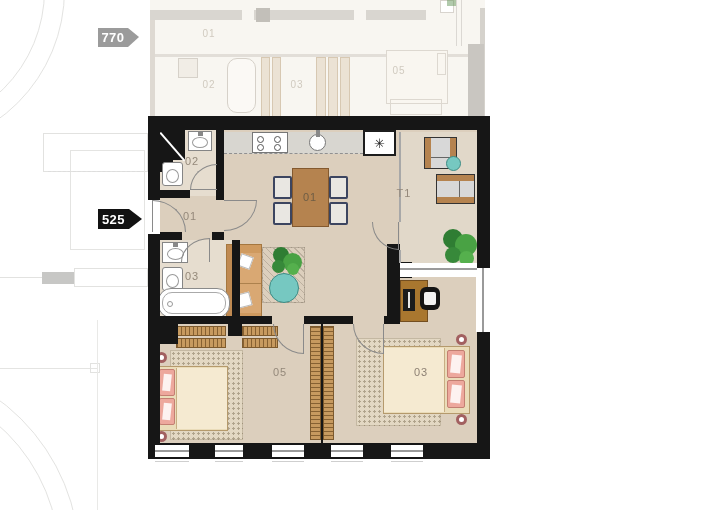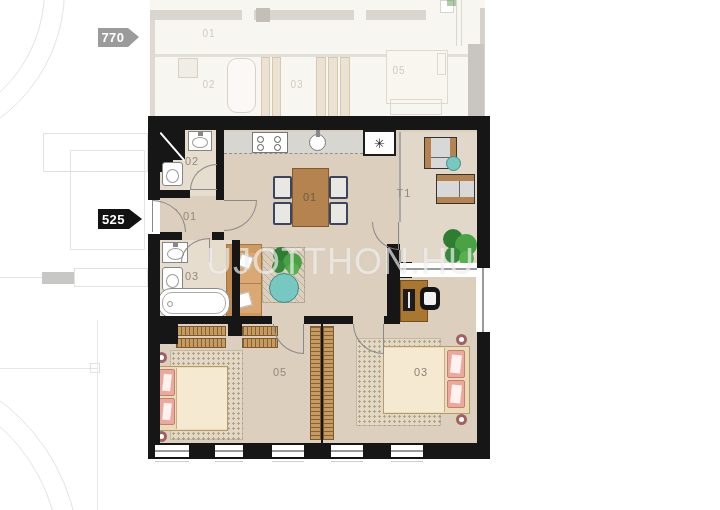--- a/index.html
+++ b/index.html
@@ -248,21 +248,20 @@
   <div class="arc bl leafR" style="left:372px;top:222px;width:27px;height:28px"></div>
 
   <div class="rlabel" style="left:190px;top:216px">01</div>
   <div class="rlabel" style="left:192px;top:161px">02</div>
   <div class="rlabel" style="left:192px;top:276px">03</div>
   <div class="rlabel" style="left:310px;top:197px;color:#6e5d45">01</div>
   <div class="rlabel" style="left:280px;top:372px">05</div>
   <div class="rlabel" style="left:421px;top:372px;color:#8d8174">03</div>
   <div class="rlabel" style="left:404px;top:193px">T1</div>
 
-  <div id="watermark">UJOTTHON.HU</div>
 
   <div class="badge" style="left:98px;top:28px;width:30px;height:19px;background:#9b9b9b">
     <span>770</span>
   </div>
   <div class="tri" style="left:128px;top:28px;border-top:9px solid transparent;border-bottom:10px solid transparent;border-left:11px solid #9b9b9b"></div>
   <div class="badge" style="left:98px;top:209px;width:31px;height:20px;background:#121212">
     <span>525</span>
   </div>
   <div class="tri" style="left:129px;top:209px;border-top:10px solid transparent;border-bottom:10px solid transparent;border-left:13px solid #121212"></div>
 

